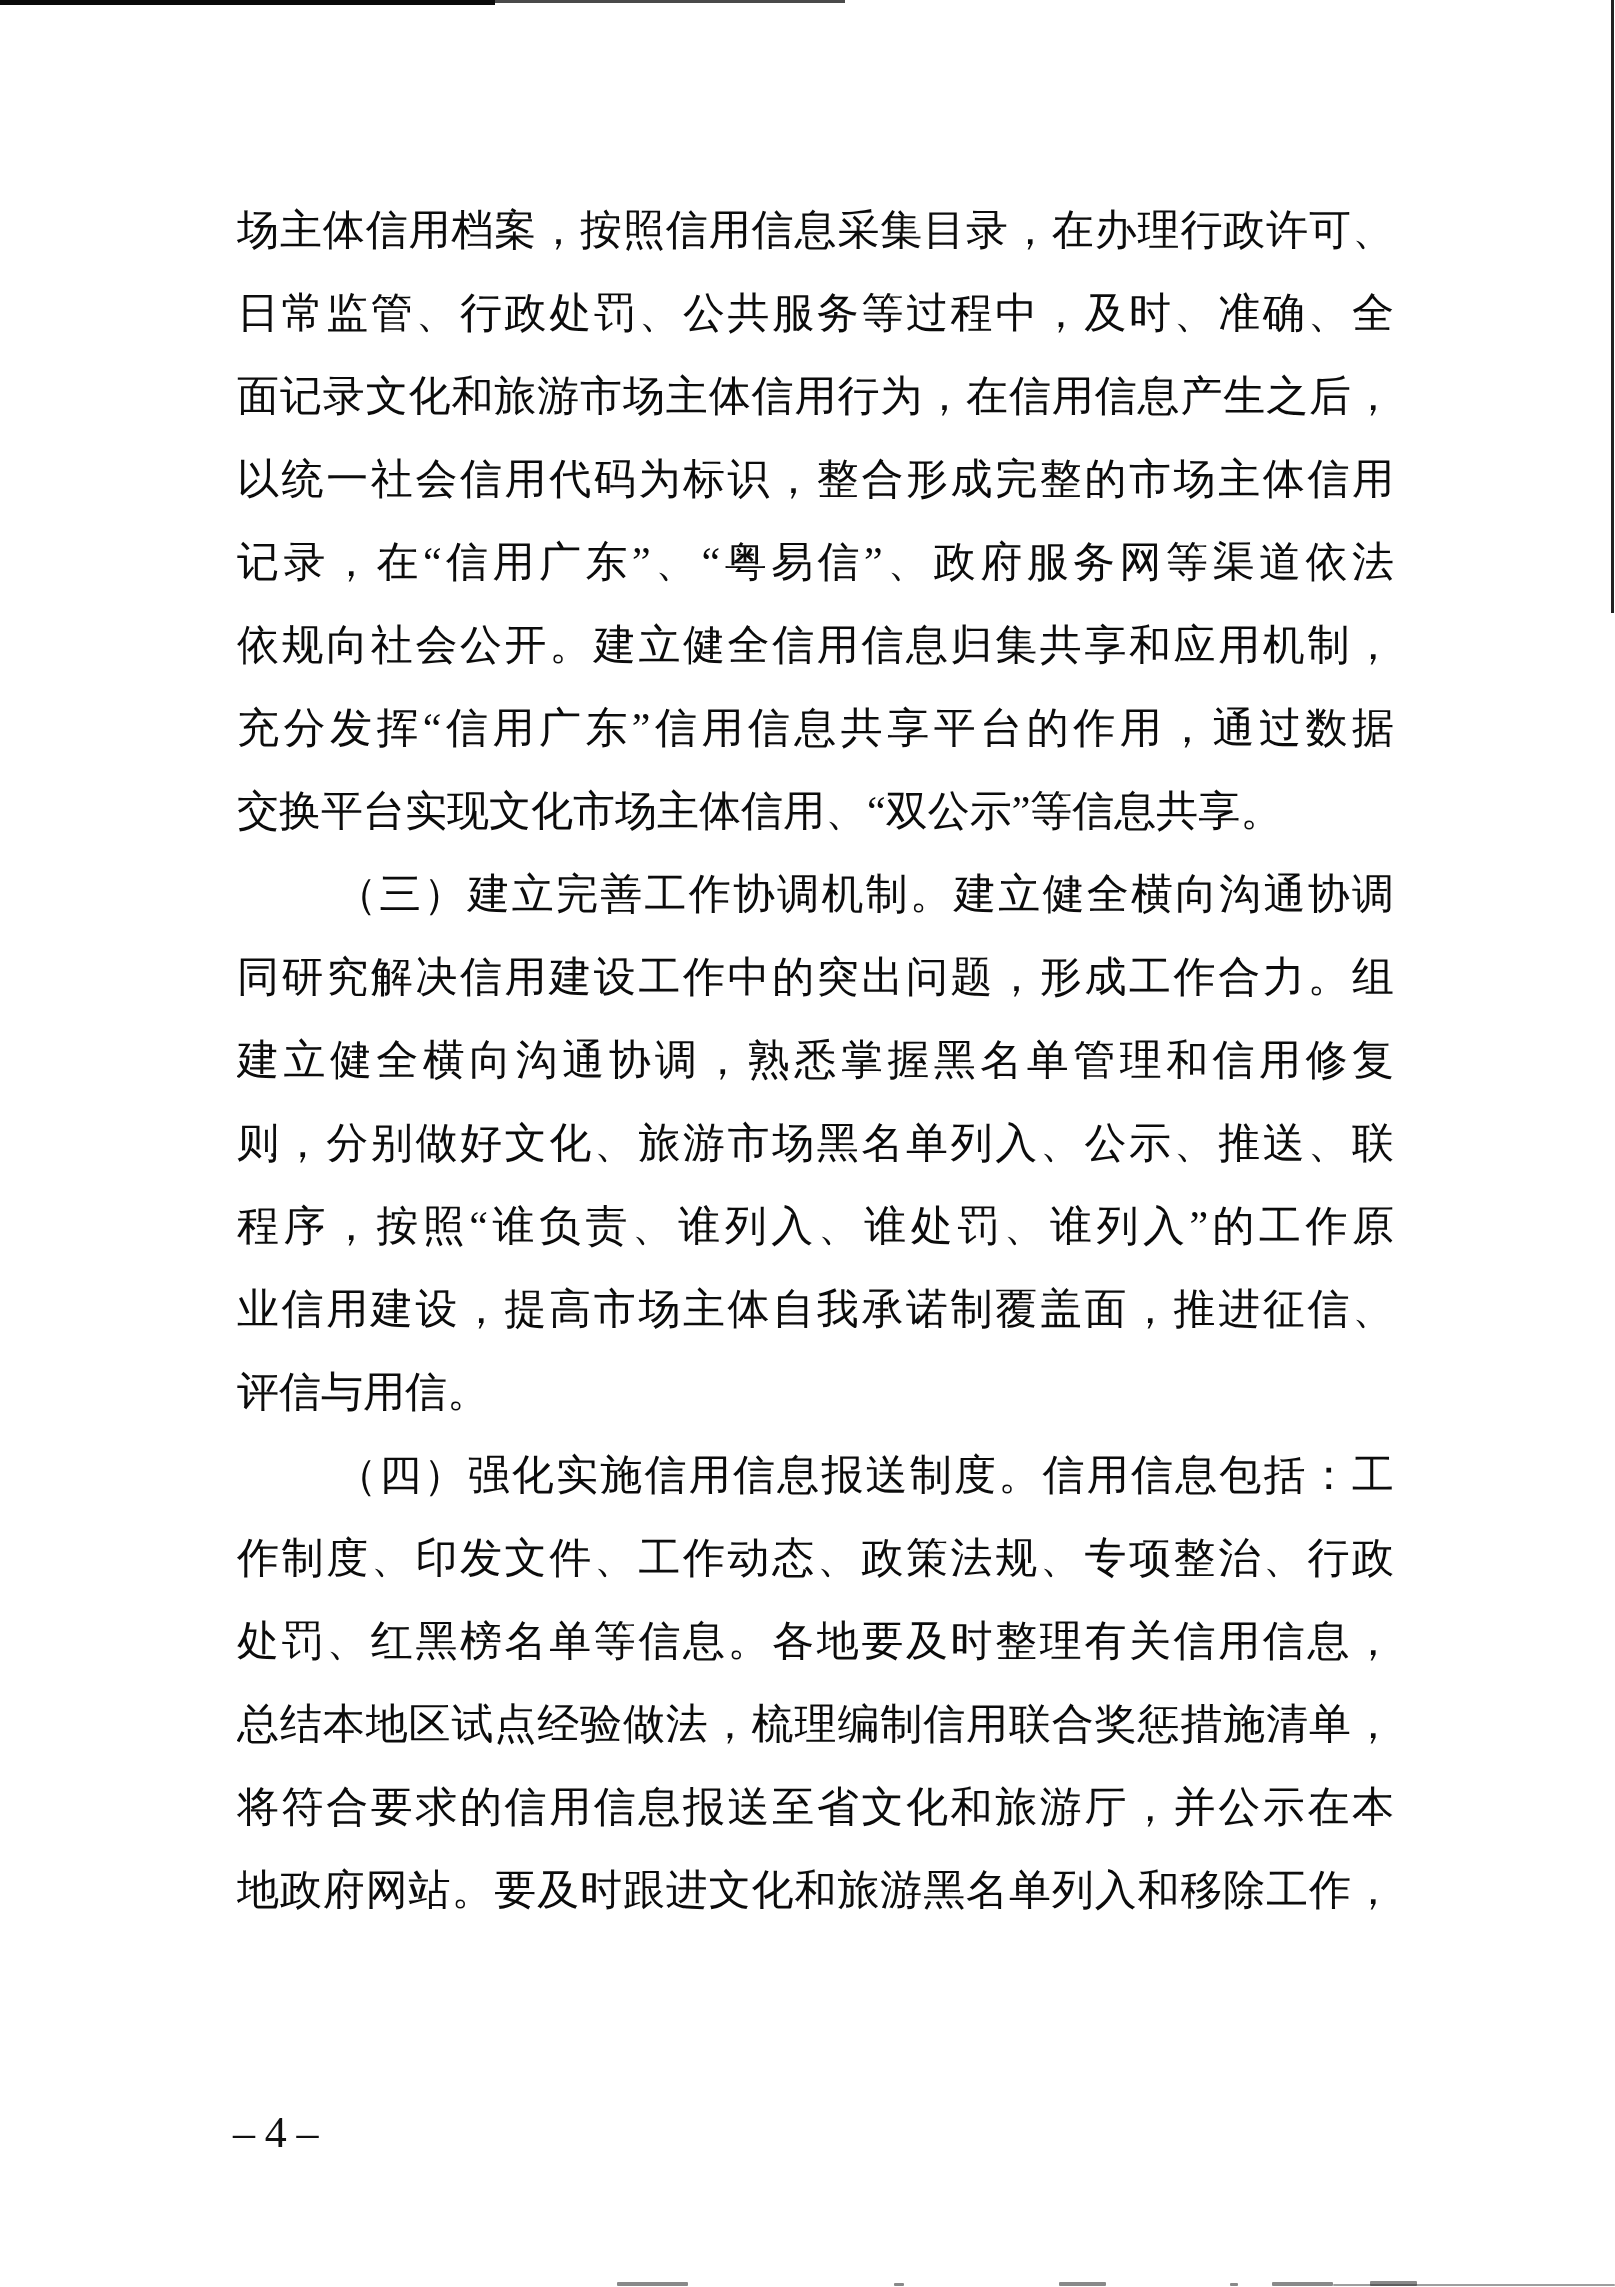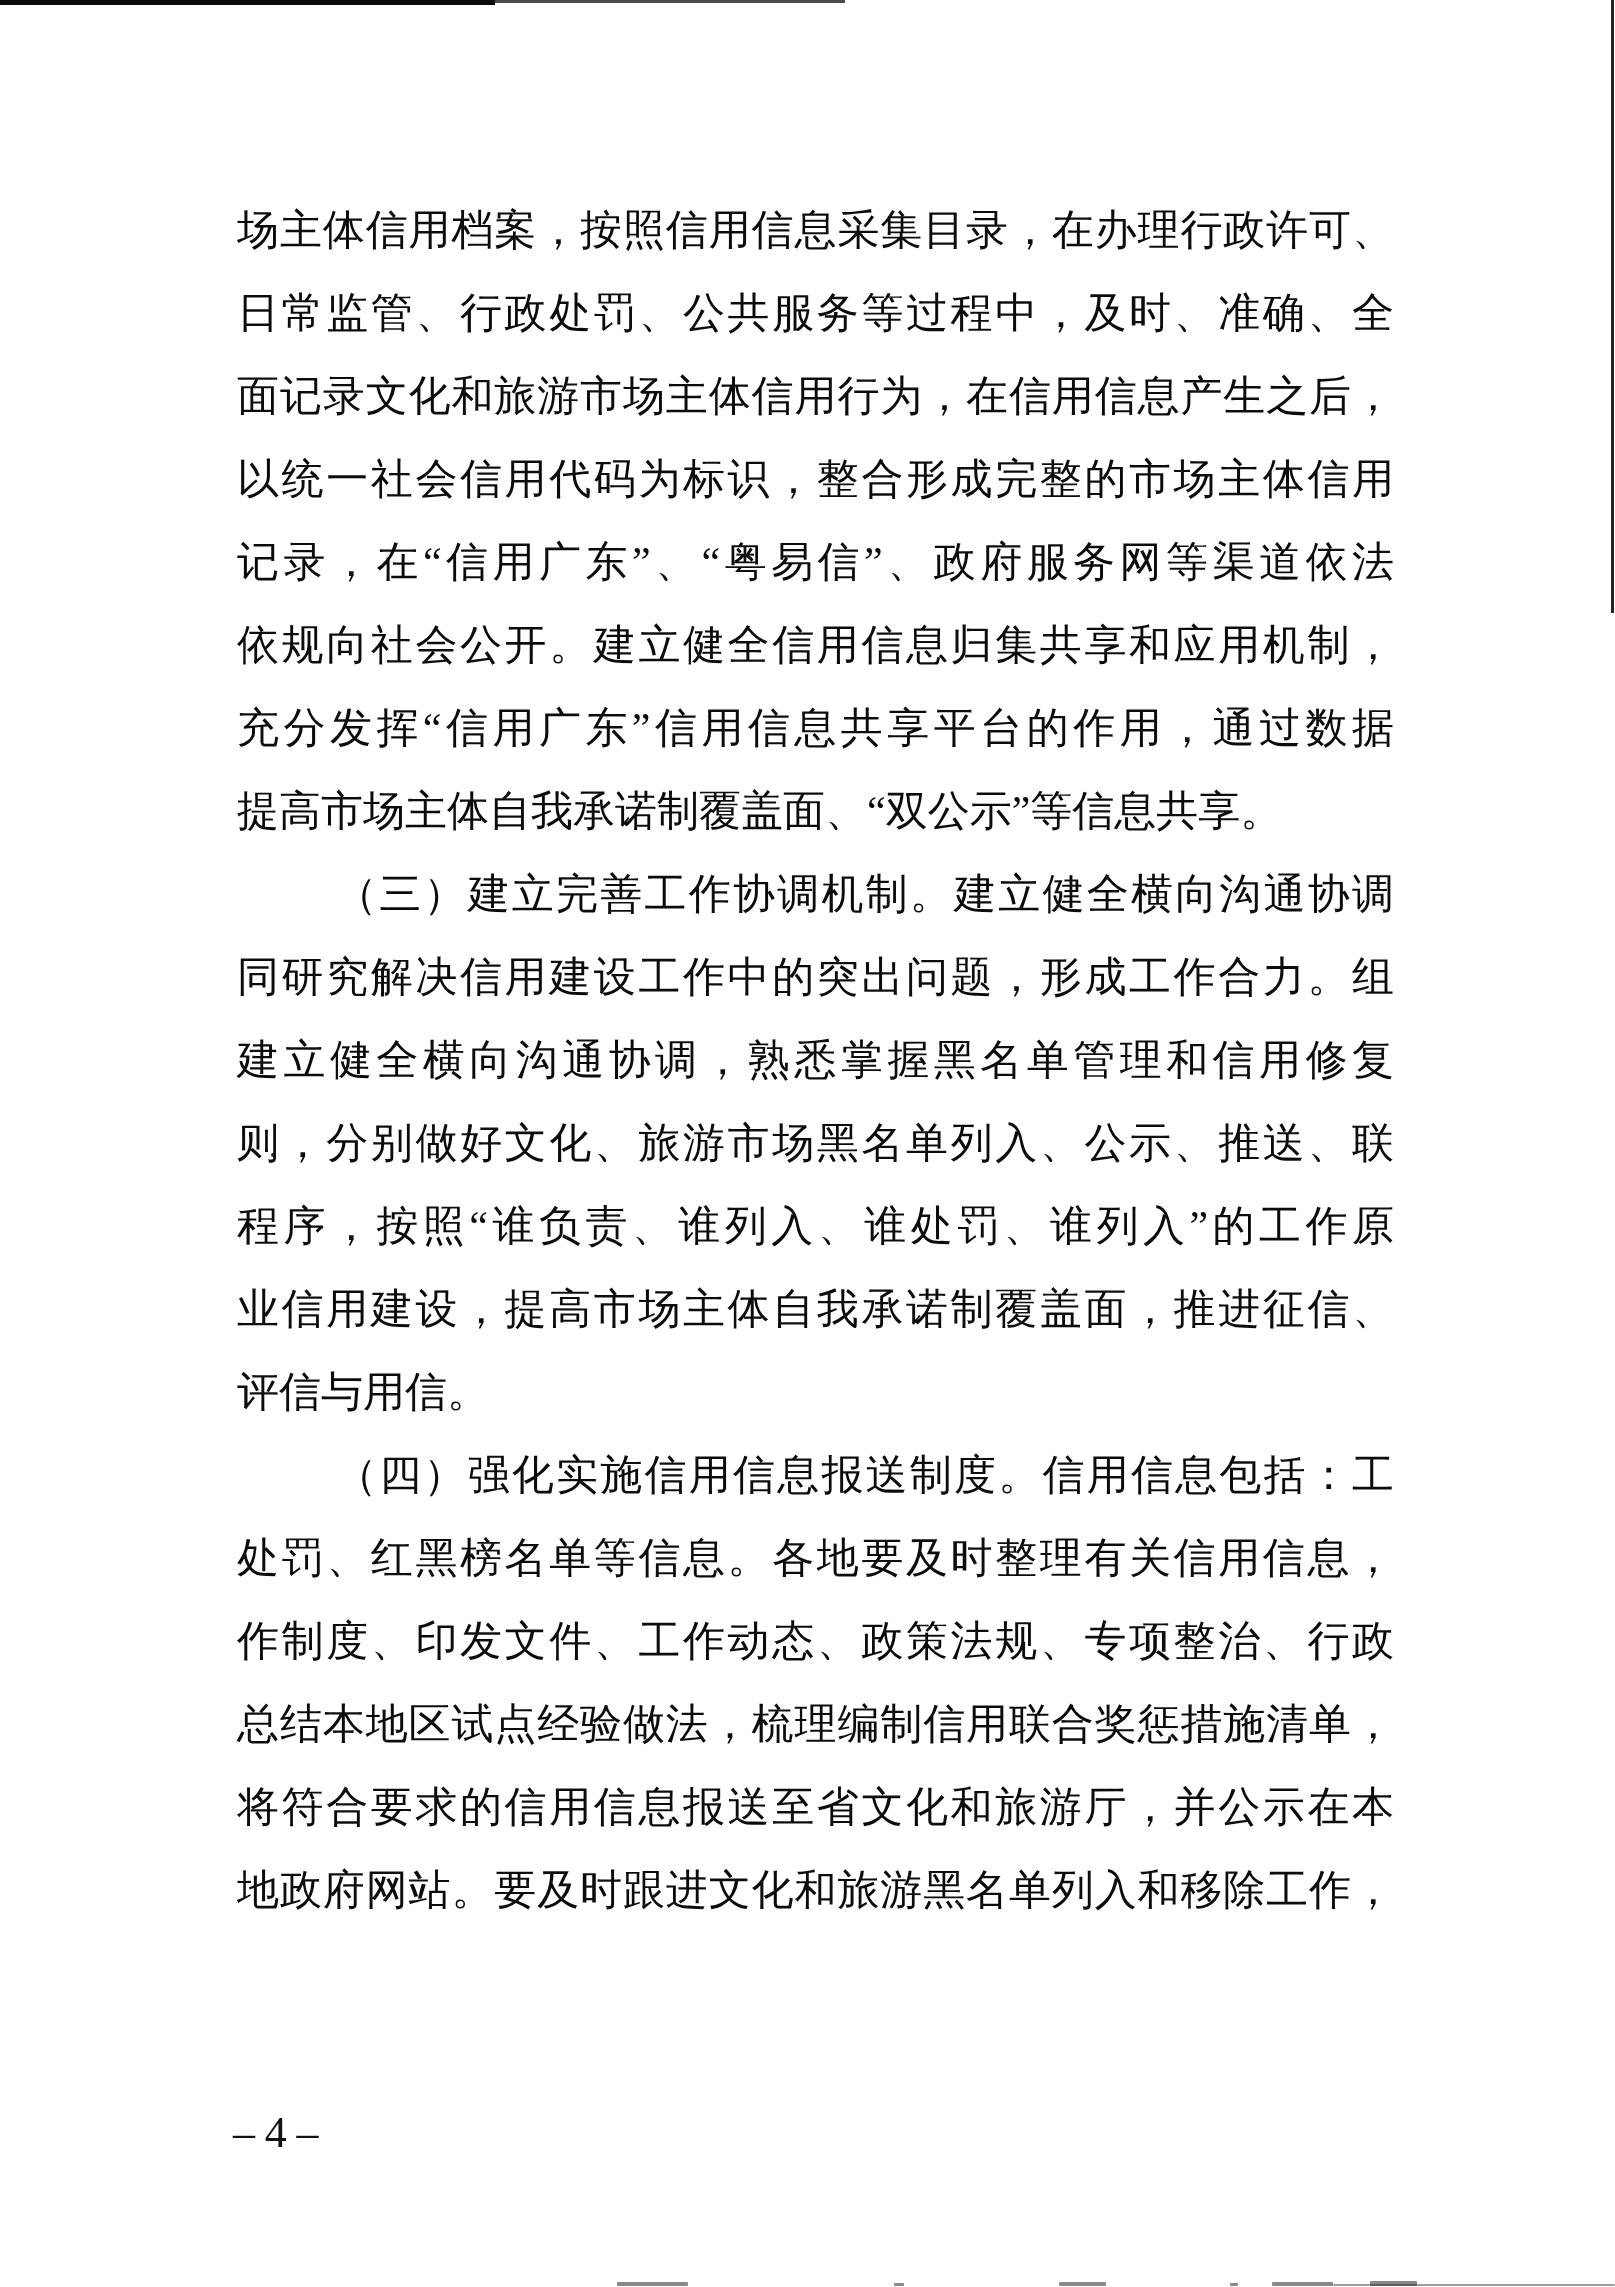--- a/index.html
+++ b/index.html
@@ -78,31 +78,31 @@
   <div class="artifact speck"></div>
 
   <div class="textblock">
     <div class="ln">场主体信用档案，按照信用信息采集目录，在办理行政许可、</div>
     <div class="ln">日常监管、行政处罚、公共服务等过程中，及时、准确、全</div>
     <div class="ln">面记录文化和旅游市场主体信用行为，在信用信息产生之后，</div>
     <div class="ln">以统一社会信用代码为标识，整合形成完整的市场主体信用</div>
     <div class="ln">记录，在“信用广东”、“粤易信”、政府服务网等渠道依法</div>
     <div class="ln">依规向社会公开。建立健全信用信息归集共享和应用机制，</div>
     <div class="ln">充分发挥“信用广东”信用信息共享平台的作用，通过数据</div>
-    <div class="ln end">提高市场主体自我承诺制覆盖面、“双公示”等信息共享。</div>
+    <div class="ln end">交换平台实现文化市场主体信用、“双公示”等信息共享。</div>
     <div class="ln indent">（三）建立完善工作协调机制。建立健全横向沟通协调</div>
     <div class="ln">同研究解决信用建设工作中的突出问题，形成工作合力。组</div>
     <div class="ln">建立健全横向沟通协调，熟悉掌握黑名单管理和信用修复</div>
     <div class="ln">则，分别做好文化、旅游市场黑名单列入、公示、推送、联</div>
     <div class="ln">程序，按照“谁负责、谁列入、谁处罚、谁列入”的工作原</div>
     <div class="ln">业信用建设，提高市场主体自我承诺制覆盖面，推进征信、</div>
     <div class="ln end">评信与用信。</div>
     <div class="ln indent">（四）强化实施信用信息报送制度。信用信息包括：工</div>
+    <div class="ln">作制度、印发文件、工作动态、政策法规、专项整治、行政</div>
     <div class="ln">处罚、红黑榜名单等信息。各地要及时整理有关信用信息，</div>
-    <div class="ln">作制度、印发文件、工作动态、政策法规、专项整治、行政</div>
     <div class="ln">总结本地区试点经验做法，梳理编制信用联合奖惩措施清单，</div>
     <div class="ln">将符合要求的信用信息报送至省文化和旅游厅，并公示在本</div>
     <div class="ln">地政府网站。要及时跟进文化和旅游黑名单列入和移除工作，</div>
   </div>
 
   <div class="pagenum">–4–</div>
 
   <div class="artifact noise n1"></div>
   <div class="artifact noise n2"></div>
   <div class="artifact noise n3"></div>

